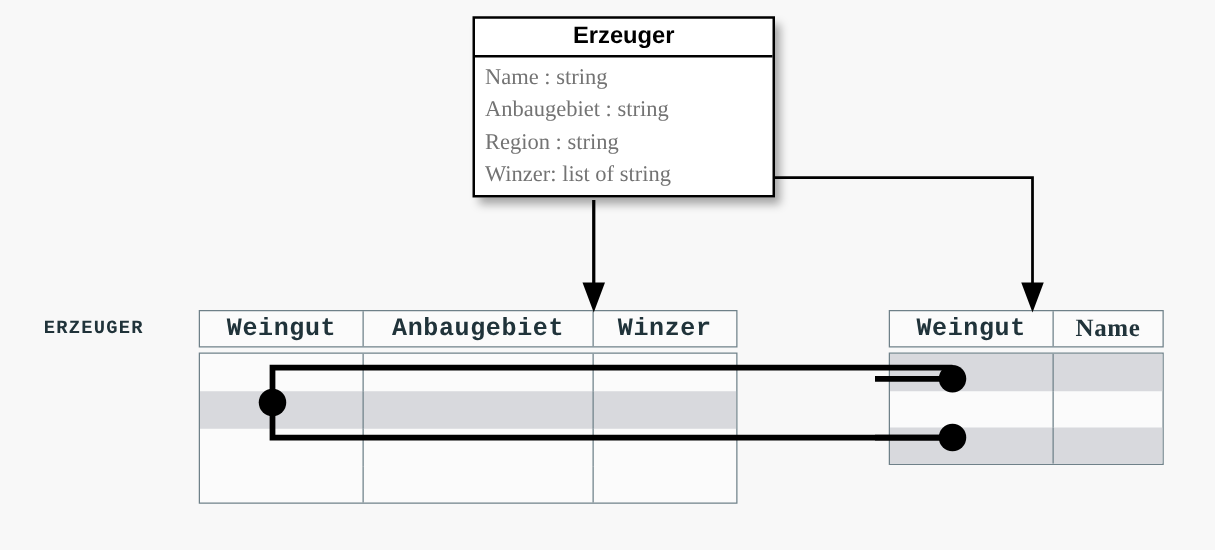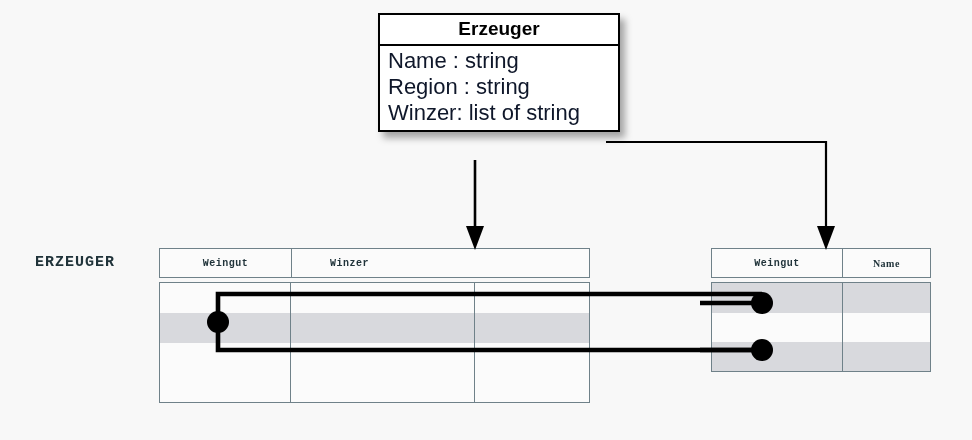--- a/index.html
+++ b/index.html
@@ -39,24 +39,24 @@
     line-height: 24px;
     padding: 2px 0 3px 0;
     border-bottom: 2px solid #000000;
     color: #000000;
     white-space: nowrap;
   }
   .uml-attrs {
     padding: 2px 0 4px 0;
   }
   .uml-attr {
-    font-family: Liberation Sans, sans-serif;
-    font-size: 22px;
+    font-family: Liberation Serif, serif;
+    font-size: 18px;
     line-height: 26px;
-    color: #0f172a;
+    color: #737373;
     padding-left: 8px;
     white-space: nowrap;
   }
 
   
   .rel-table {
     position: absolute;
   }
   .rel-label {
     position: absolute;
@@ -77,21 +77,21 @@
     box-sizing: border-box;
     height: 30px;
     top: 0;
   }
   .rel-head .cell {
     display: flex;
     align-items: center;
     justify-content: center;
     font-family: "Liberation Mono", monospace;
     font-weight: bold;
-    font-size: 10px;
+    font-size: 20px;
     letter-spacing: 0.5px;
     color: #20333a;
     box-sizing: border-box;
     white-space: nowrap;
   }
   .rel-head .cell + .cell {
     border-left: 1px solid #6f8189;
   }
 
   .rel-body {
@@ -143,31 +143,33 @@
     <g>
       <polyline points="606,142 826,142 826,238" fill="none" stroke="#000000" stroke-width="2.2"></polyline>
       <polygon points="826,250 817,226 835,226" fill="#000000"></polygon>
     </g>
   </svg>
 
   <div class="uml-box">
     <div class="uml-title">Erzeuger</div>
     <div class="uml-attrs">
       <div class="uml-attr">Name : string</div>
+      <div class="uml-attr">Anbaugebiet : string</div>
       <div class="uml-attr">Region : string</div>
       <div class="uml-attr">Winzer: list of string</div>
     </div>
   </div>
 
   <div class="rel-table" style="left:35px; top:248px; width:555px; height:155px;">
 
     <div class="rel-label" style="left:0px; width:120px;">ERZEUGER</div>
 
     <div class="rel-head" style="left:124px; width:431px;">
       <div class="cell" style="width:131px;">Weingut</div>
+      <div class="cell" style="width:184px;">Anbaugebiet</div>
       <div class="cell" style="width:116px;">Winzer</div>
     </div>
 
     <div class="rel-body" style="left:124px; top:34px; width:431px; height:121px;">
       <div class="rel-row" style="height:30px;">
         <div class="cell" style="width:130px;"></div>
         <div class="cell" style="width:184px;"></div>
         <div class="cell" style="width:115px;"></div>
       </div>
       <div class="rel-row shaded" style="height:30px;">

